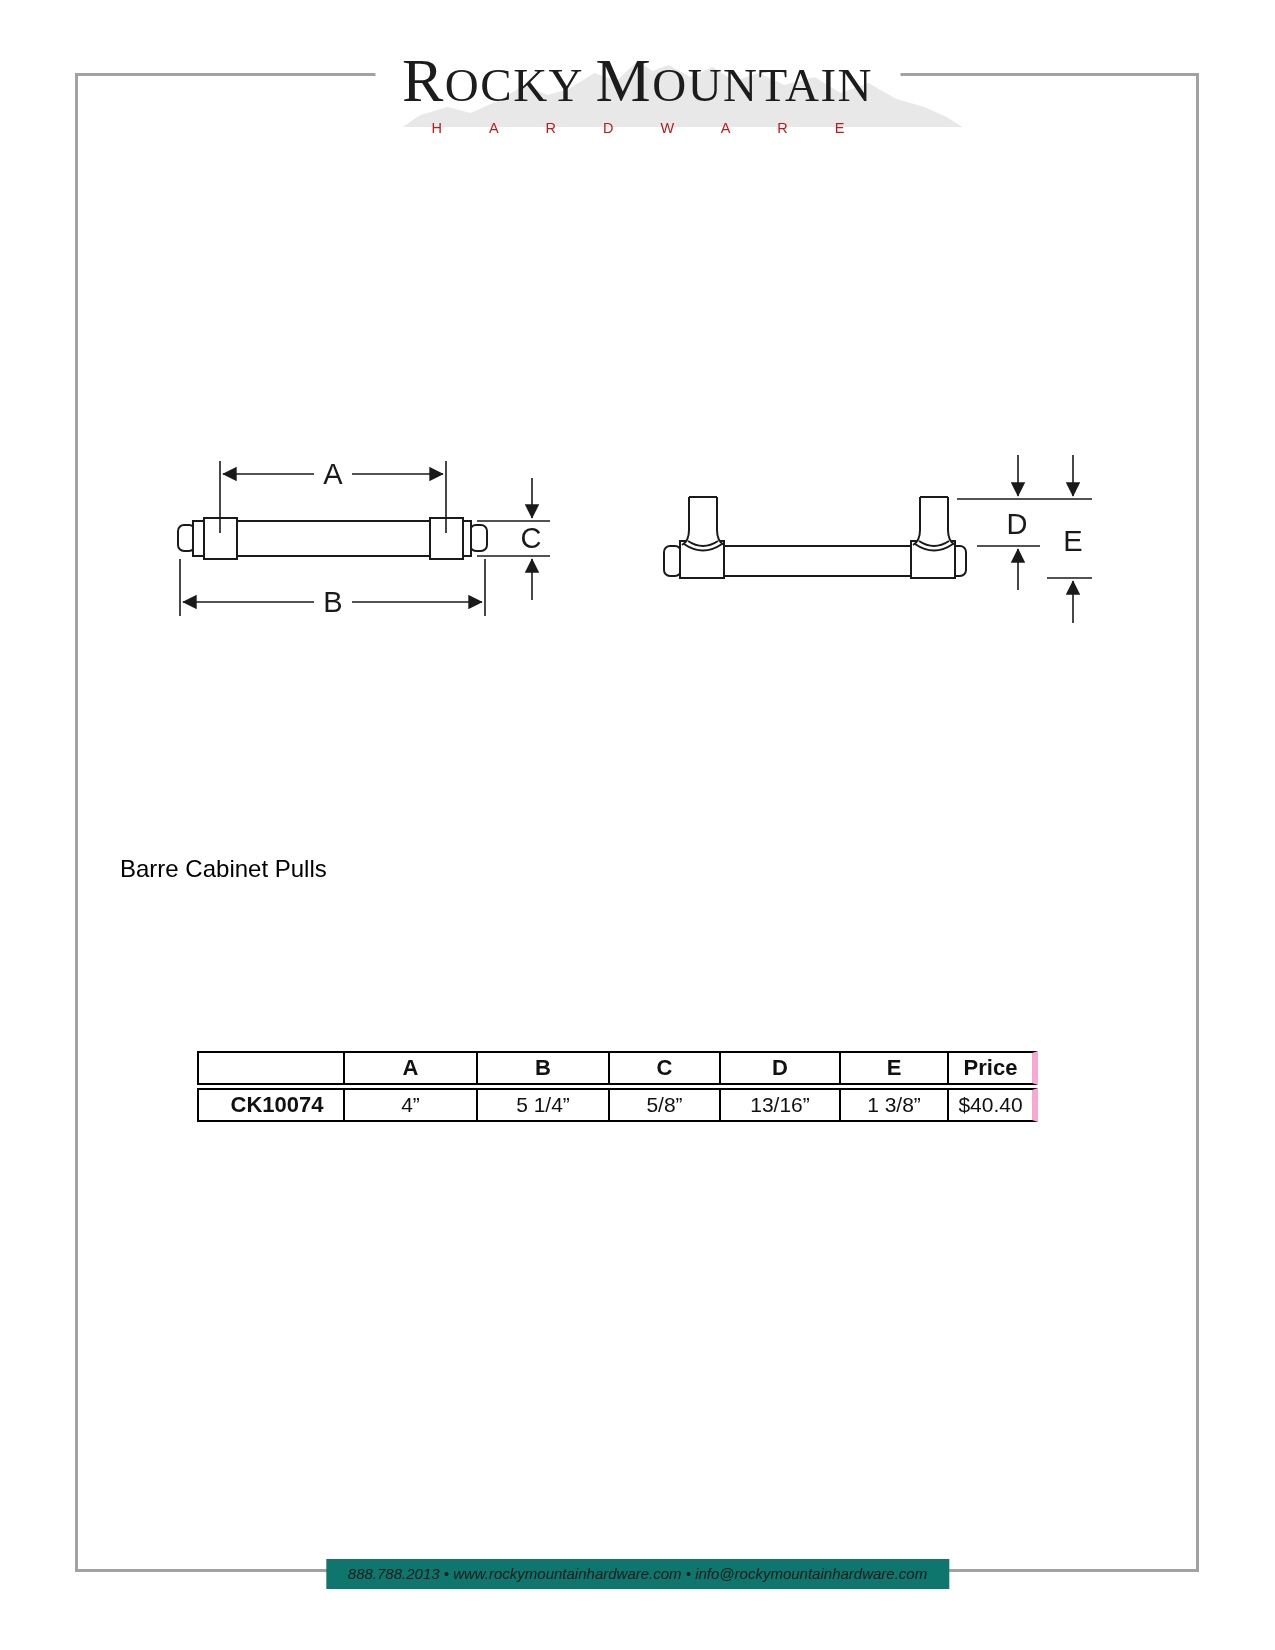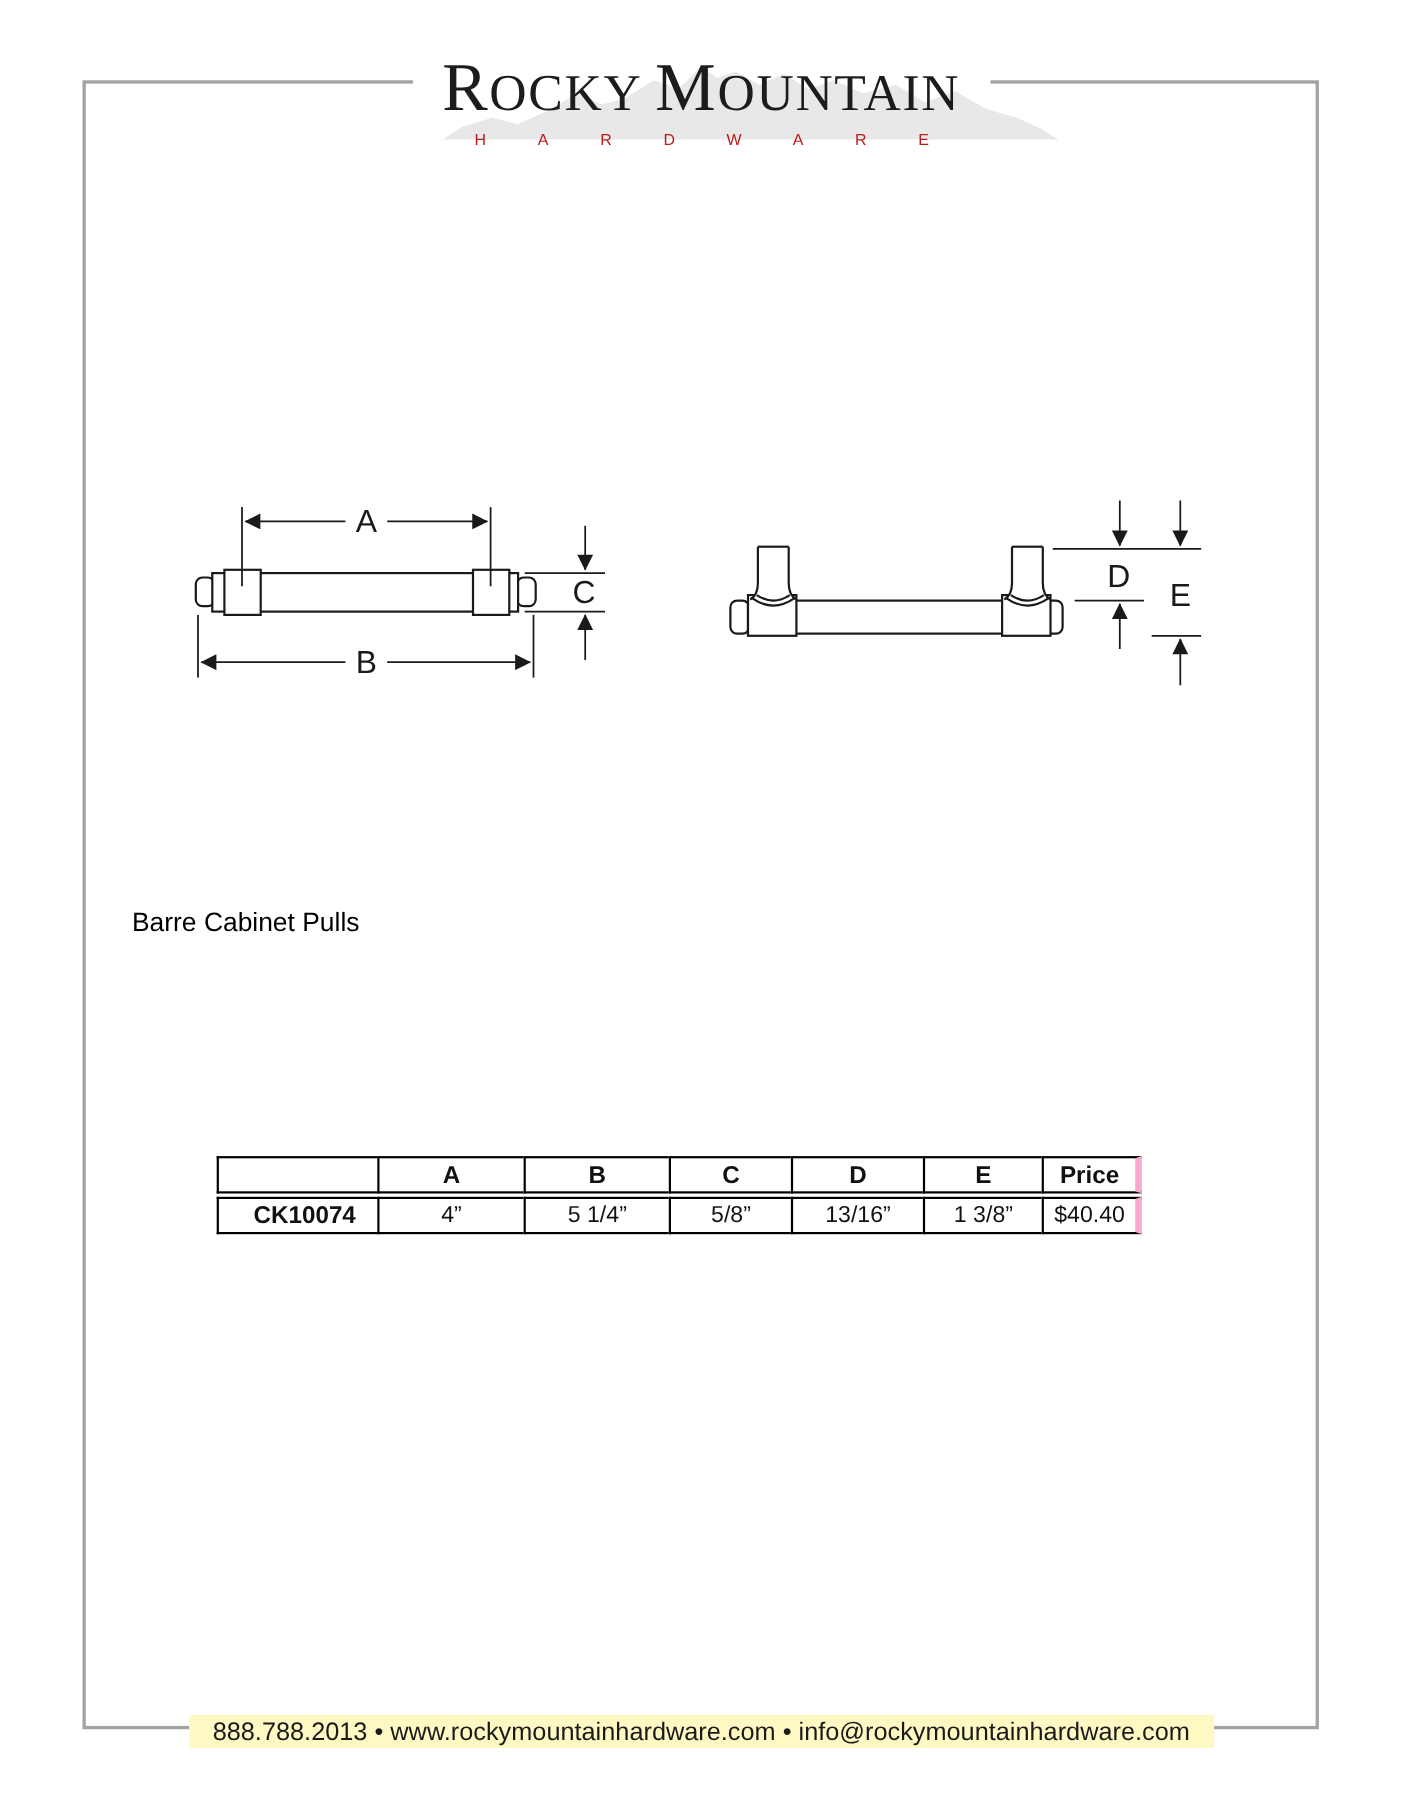--- a/index.html
+++ b/index.html
@@ -18,34 +18,34 @@
   .brand-sub{position:relative;z-index:1;left:24px;font-size:14.5px;letter-spacing:47px;
              line-height:17px;color:#b91c1c;white-space:nowrap;font-weight:400;}
   
   .drawings{position:absolute;left:150px;top:420px;width:980px;height:230px;z-index:2;}
   .part{fill:#fff;stroke:#1a1a1a;stroke-width:2;}
   .pline{fill:none;stroke:#1a1a1a;stroke-width:2;}
   .mask{fill:#fff;stroke:none;}
   .dim{fill:none;stroke:#1a1a1a;stroke-width:1.6;}
   .dim-label{font-family:"Liberation Sans",sans-serif;font-size:29px;fill:#1a1a1a;text-anchor:middle;}
   
-  .product-title{position:absolute;left:120px;top:825px;font-size:24px;color:#000;z-index:2;}
+  .product-title{position:absolute;left:120px;top:855px;font-size:24px;color:#000;z-index:2;}
   
   .spec-table{position:absolute;left:197px;top:1048px;z-index:2;
               border-collapse:separate;border-spacing:0 3px;table-layout:fixed;width:841px;}
   .spec-table th,.spec-table td{border:2px solid #000;border-right:none;text-align:center;
               vertical-align:middle;height:28px;padding:1px 2px;background:#fff;}
   .spec-table th:last-child,.spec-table td:last-child{border-right:6px solid #f9a8d4;}
   .spec-table th{font-size:22px;font-weight:bold;}
   .spec-table td{font-size:21px;}
   .spec-table td.model{font-weight:bold;font-size:22px;padding-left:14px;}
   
   .footer{position:absolute;top:1559px;left:50%;transform:translateX(-50%);
-          background:#fef9c3;padding:0 22px;z-index:2;font-size:23px;line-height:30px;
-          color:#1a1a1a;white-space:nowrap;}
+          background:#0f766e;padding:0 22px;z-index:2;font-size:15px;line-height:30px;
+          color:#1a1a1a;white-space:nowrap;font-style:italic;}
 </style>
 </head>
 <body>
 
 <div class="page">
 
   <div class="frame"></div>
 
   <header class="logo">
     <svg class="logo-art" viewBox="0 0 560 72" preserveAspectRatio="none">

